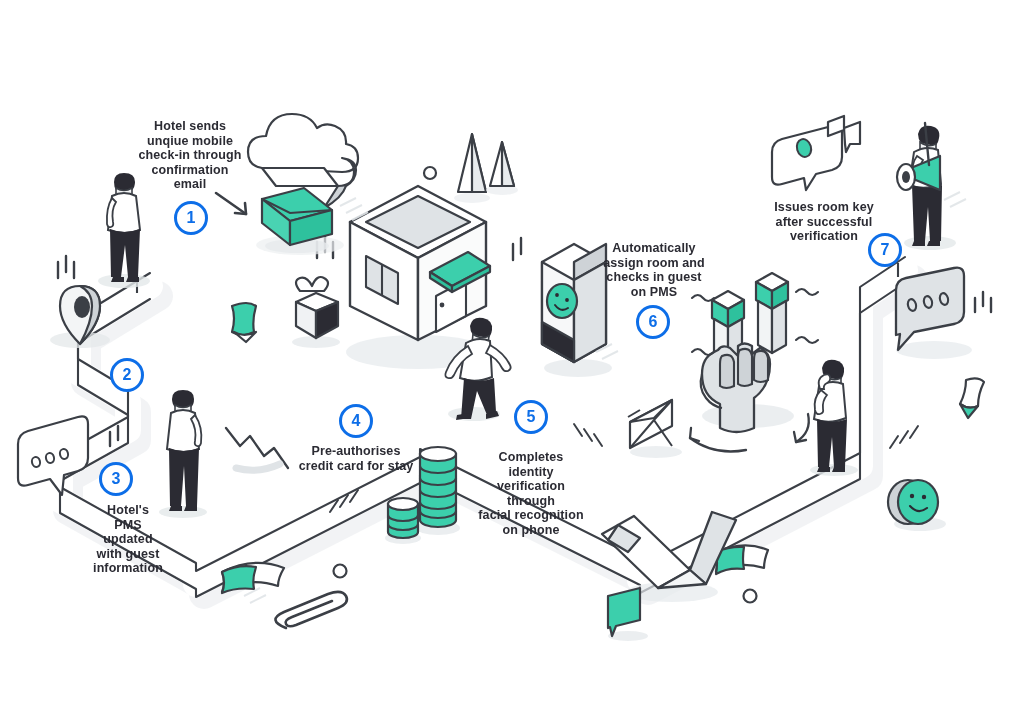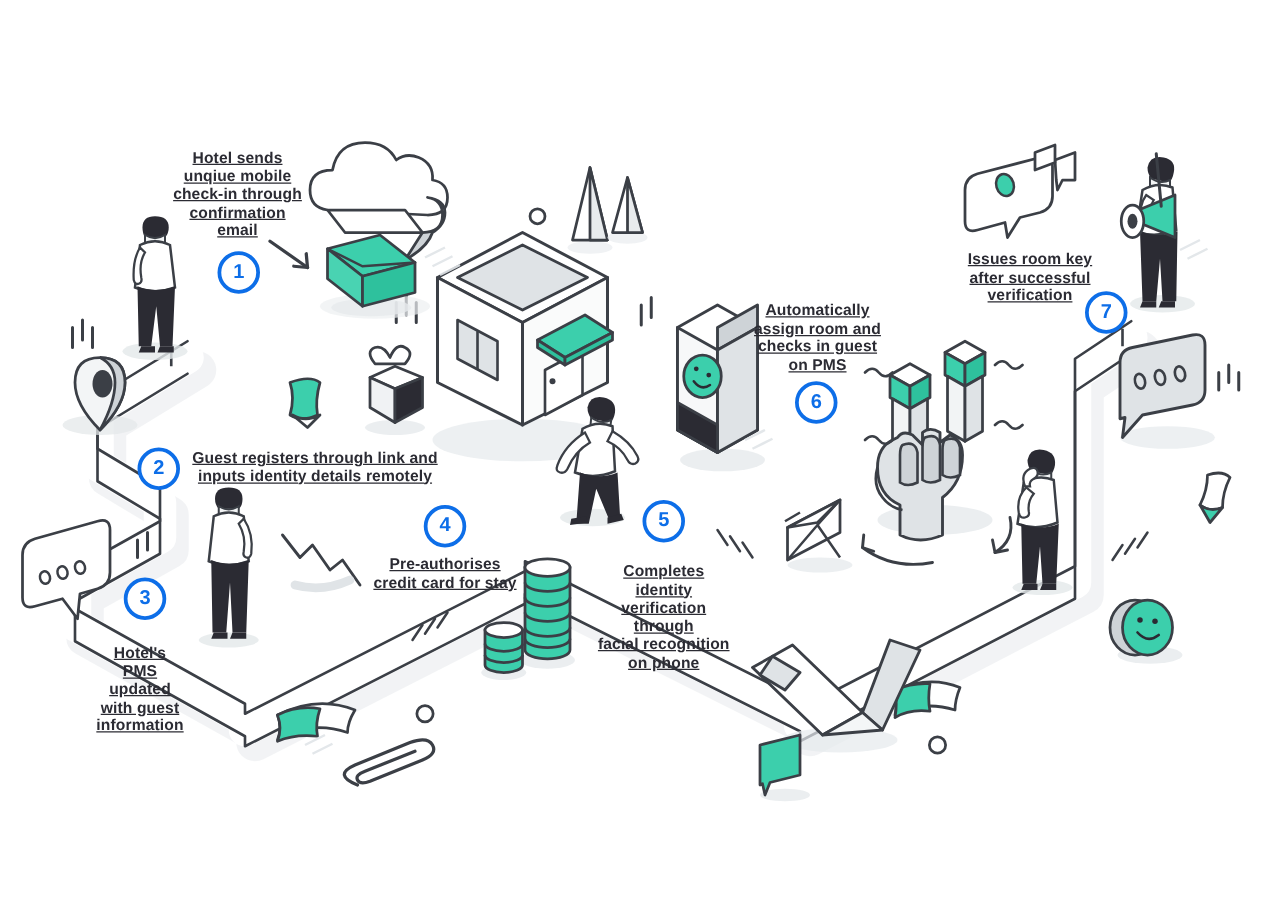--- a/index.html
+++ b/index.html
@@ -3,21 +3,21 @@
 <meta charset="utf-8">
 <style>
   html,body{margin:0;padding:0;background:#ffffff;}
   body{width:1024px;height:728px;overflow:hidden;
        font-family:"Liberation Sans","DejaVu Sans",sans-serif;
        color:#2b2b33;position:relative;}
   #stage{position:absolute;left:0;top:0;width:1024px;height:728px;}
   #art{position:absolute;left:0;top:0;width:1024px;height:728px;}
 
   .lbl{position:absolute;text-align:center;font-size:12.5px;line-height:14.5px;
-       font-weight:700;color:#2b2b33;letter-spacing:.1px;white-space:pre-line;text-decoration:underline;}
+       font-weight:700;color:#2b2b33;letter-spacing:.1px;white-space:pre-line;}
   .badge{position:absolute;width:34px;height:34px;border-radius:50%;
          border:3px solid #0d6ee8;background:#ffffff;color:#0d6ee8;
          font-size:16px;font-weight:700;line-height:28px;text-align:center;
          box-sizing:border-box;}
 </style>
 </head>
 <body>
 
 <div id="stage">
 
@@ -341,25 +341,23 @@
     </g>
   </svg>
 
   <div class="lbl" style="left:124px;top:119px;width:132px;">Hotel sends
 unqiue mobile
 check-in through
 confirmation
 email</div>
   <div class="badge" style="left:174px;top:201px;">1</div>
 
-  <div class="lbl" style="left:152px;top:359px;width:200px;">Guest registers through link and
-inputs identity details remotely</div>
   <div class="badge" style="left:110px;top:358px;">2</div>
 
-  <div class="lbl" style="left:60px;top:503px;width:104px;margin-top:12px;">Hotel's
+  <div class="lbl" style="left:76px;top:503px;width:104px;">Hotel's
 PMS
 updated
 with guest
 information</div>
   <div class="badge" style="left:99px;top:462px;">3</div>
 
   <div class="lbl" style="left:296px;top:444px;width:120px;text-align:center;">Pre-authorises
 credit card for stay</div>
   <div class="badge" style="left:339px;top:404px;">4</div>
 

